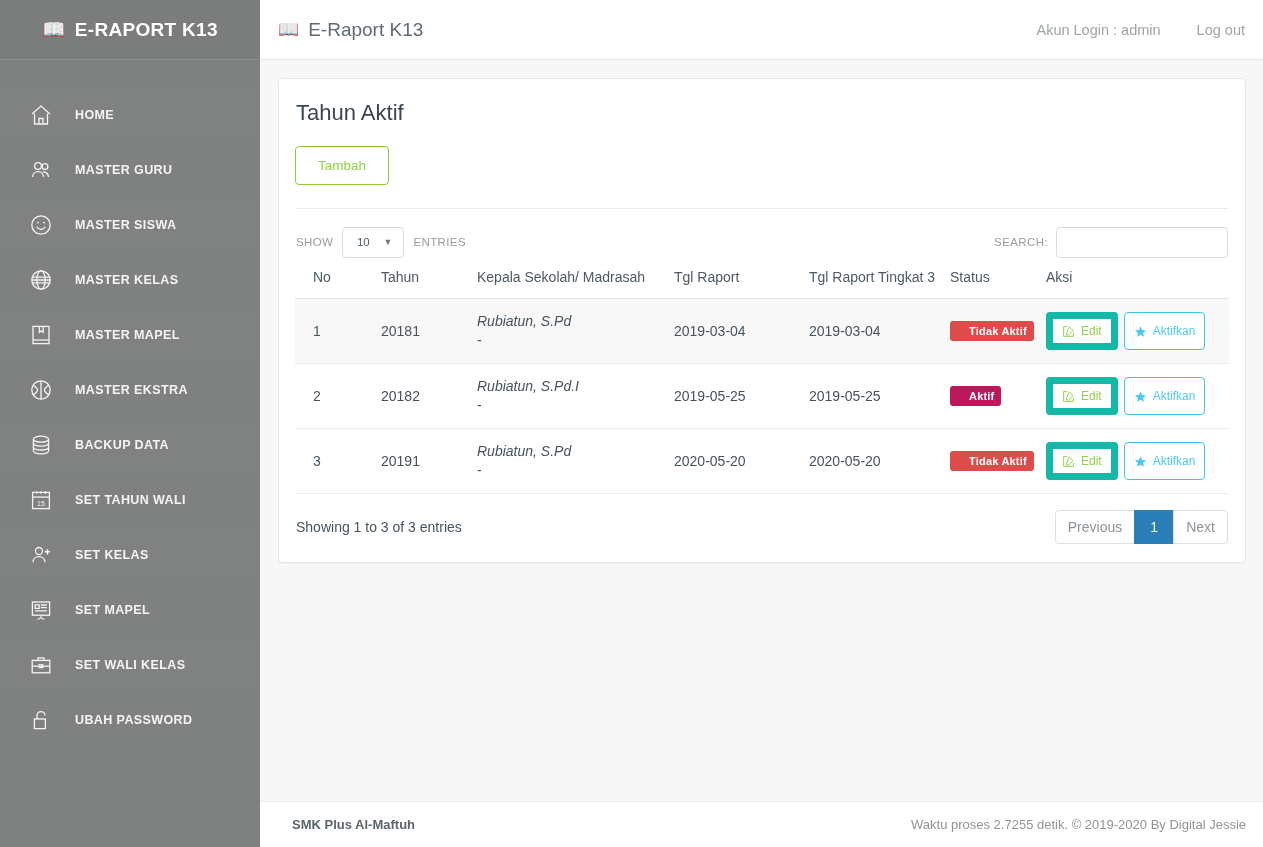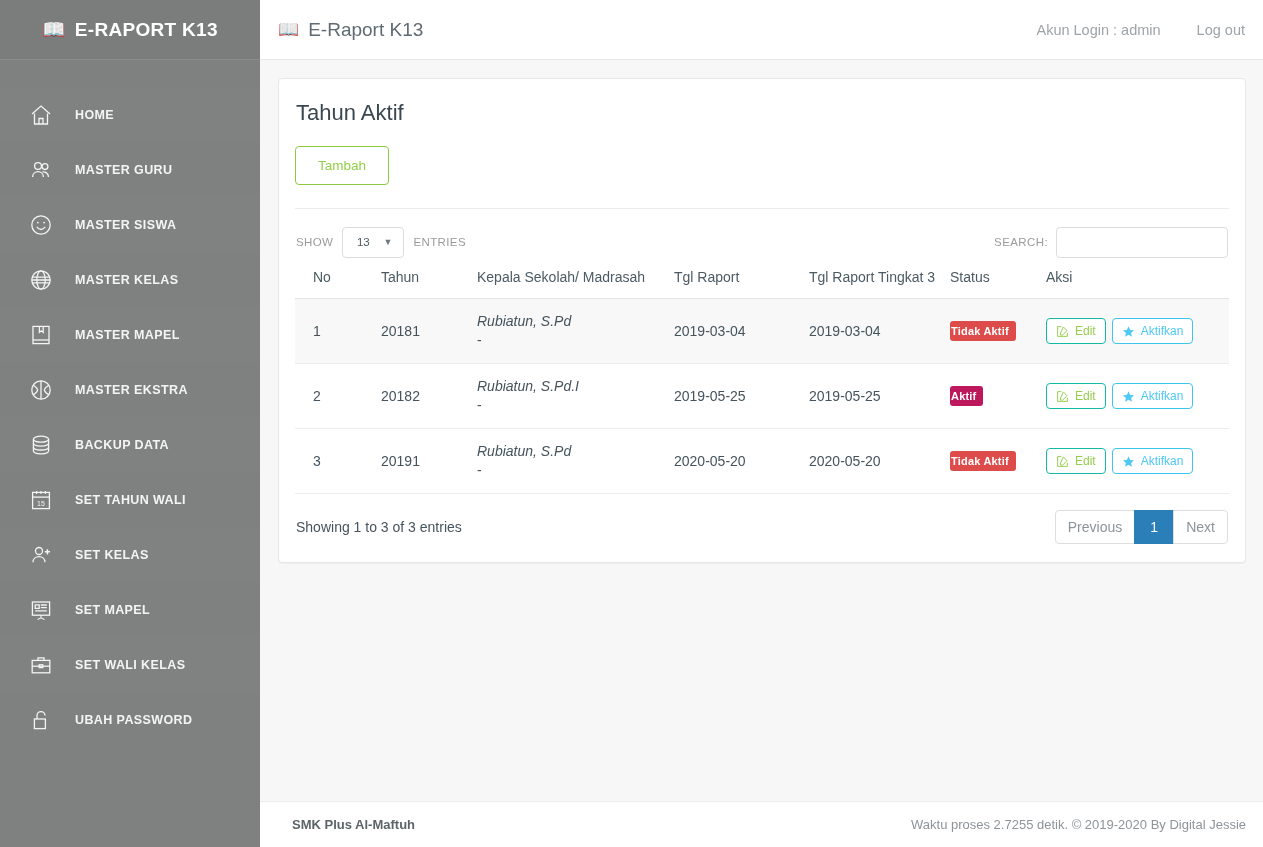--- a/index.html
+++ b/index.html
@@ -162,39 +162,39 @@
   .c-tgl { width: 135px; }
   .c-tgl3 { width: 141px; }
   .c-status { width: 96px; }
   .c-aksi { width: auto; }
   .kepala-line1 { line-height: 19px; font-style: italic; }
   .kepala-line2 { line-height: 19px; color: #45535c; }
 
   .badge {
     display: inline-block;
     font-size: 11px; font-weight: bold; color: #fff;
-    padding: 4px 7px 4px 1px;
+    padding: 4px 7px 4px 19px;
     border-radius: 3px;
     letter-spacing: .2px;
   }
   .badge-danger { background: #dd4b4b; }
   .badge-success { background: #be185d; text-align: right; }
 
   .act-group { display: flex; gap: 6px; }
   .btn-sm {
     display: inline-flex; align-items: center; gap: 6px;
     background: #fff;
     border-radius: 4px;
     font-size: 12px;
     padding: 5px 9px;
     cursor: pointer;
     white-space: nowrap;
     line-height: 14px;
   }
-  .btn-edit { border: 1px solid #14b8a6; color: #95cf4d; }
+  .btn-edit { border: 7px solid #14b8a6; color: #95cf4d; }
   .btn-act { border: 1px solid #3fc3ef; color: #4ec9f2; }
   .btn-sm svg { display: block; }
 
   .tbl-foot {
     display: flex; align-items: center;
     padding: 16px 1px 18px 1px;
   }
   .showing { font-size: 14px; color: #46545d; }
   .pager { margin-left: auto; display: flex; }
   .pg {
@@ -398,21 +398,21 @@
         </div>
 
         <div class="card-body">
           <button class="btn-tambah">Tambah</button>
           <div class="divider"></div>
 
           <div class="tbl-controls">
             <div class="show-wrap">
               <span class="show-lbl">SHOW</span>
               <div class="select-box">
-                <span class="select-val">13</span>
+                <span class="select-val">10</span>
                 <span class="select-caret">▼</span>
               </div>
               <span class="entries-lbl">ENTRIES</span>
             </div>
             <div class="search-wrap">
               <span class="search-lbl">SEARCH:</span>
               <input class="search-input" type="text" placeholder="" style="">
             </div>
           </div>
 

